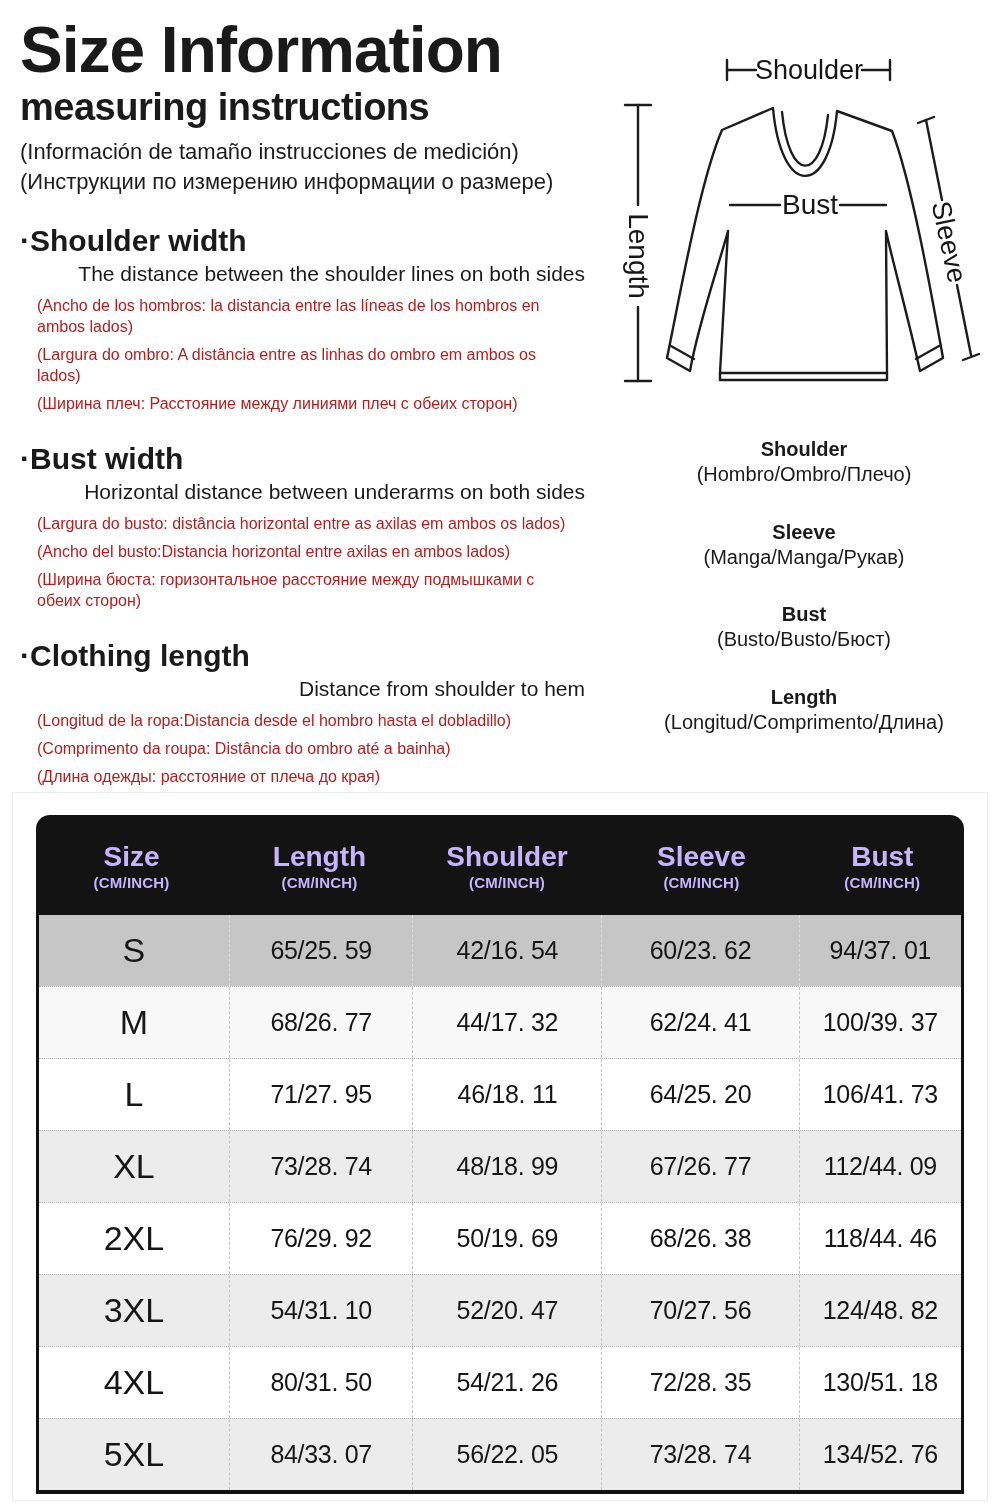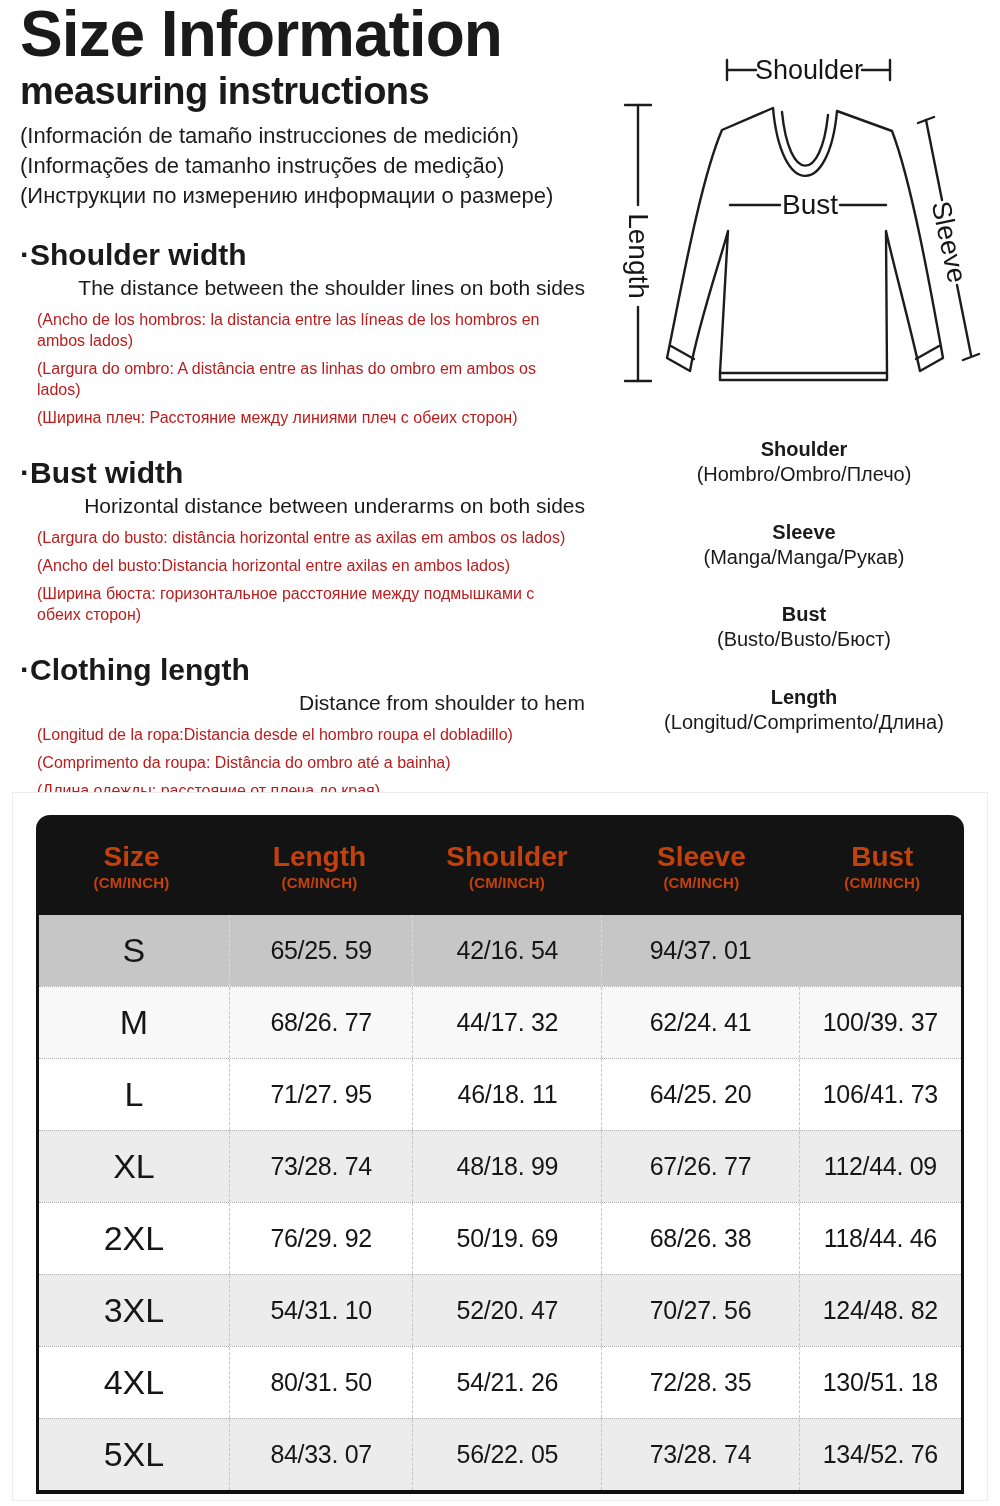--- a/index.html
+++ b/index.html
@@ -1,20 +1,20 @@
 <!DOCTYPE html>
 <html><head>
 <meta charset="utf-8">
 <style>
   html,body{margin:0;padding:0;background:#ffffff;}
   body{font-family:"Liberation Sans","DejaVu Sans",sans-serif;color:#1a1a1a;}
   .page{position:relative;width:1000px;height:1506px;background:#ffffff;overflow:hidden;}
 
   
-  .left-col{position:absolute;left:20px;top:2px;width:565px;}
+  .left-col{position:absolute;left:20px;top:18px;width:565px;}
   .title{font-size:64px;font-weight:700;letter-spacing:-1px;line-height:1.02;margin:0;}
   .subtitle{font-size:38px;font-weight:700;letter-spacing:-.5px;line-height:1.1;margin:4px 0 8px;}
   .intro p{font-size:22px;line-height:1.36;margin:0;color:#1c1c1c;}
   .section{margin-top:27px;}
   .sec-head{font-size:30px;font-weight:700;line-height:1.1;margin:0 0 3px;}
   .sec-desc{font-size:21px;line-height:1.3;margin:0 0 9px;padding-left:13px;text-align:right;}
   .sec-small p{font-size:16px;line-height:1.31;margin:0 0 7px;padding-left:17px;max-width:535px;color:#b91c1c;}
 
   
   .diagram-svg{position:absolute;left:600px;top:33px;}
@@ -24,21 +24,21 @@
   .legend{position:absolute;left:608px;top:436px;width:392px;text-align:center;}
   .legend-item{margin-bottom:31px;}
   .legend-term{font-size:20px;font-weight:700;line-height:1.3;}
   .legend-trans{font-size:20px;line-height:1.28;}
 
   
   .table-panel{position:absolute;left:12px;top:792px;width:976px;height:709px;
     background:#fff;border:1px solid #ececec;box-sizing:border-box;padding:22px 23px 0;}
   .grid-head{display:grid;grid-template-columns:20.6% 19.9% 20.5% 21.4% 17.6%;
     background:#131313;border-radius:14px 14px 0 0;height:100px;align-items:center;}
-  .th{text-align:center;color:#c2410c;}
+  .th{text-align:center;color:#c4b5fd;}
   .th-main{font-size:28px;font-weight:700;line-height:1.25;}
   .th-unit{font-size:15px;font-weight:700;letter-spacing:.2px;}
   .grid-body{border:3px solid #111;border-top:none;border-bottom-width:4px;}
   .trow{display:grid;grid-template-columns:20.6% 19.9% 20.5% 21.4% 17.6%;height:71px;}
   .trow + .trow{border-top:1px dotted #aeaeae;}
   .cell{display:flex;align-items:center;justify-content:center;
     font-size:25px;letter-spacing:-.3px;color:#161616;}
   .cell + .cell{border-left:1px dashed #c6c6c6;}
   .size-cell{font-size:34px;letter-spacing:0;}
   .r-dark{background:#c6c6c6;}
@@ -50,21 +50,20 @@
 </head>
 <body>
 
 <div class="page">
 
   <div class="left-col">
     <h1 class="title">Size Information</h1>
     <h2 class="subtitle">measuring instructions</h2>
     <div class="intro">
       <p>(Información de tamaño instrucciones de medición)</p>
-      <p>(Informações de tamanho instruções de medição)</p>
       <p>(Инструкции по измерению информации о размере)</p>
     </div>
 
     <div class="section">
       <h3 class="sec-head">·Shoulder width</h3>
       <p class="sec-desc">The distance between the shoulder lines on both sides</p>
       <div class="sec-small">
         <p>(Ancho de los hombros: la distancia entre las líneas de los hombros en ambos lados)</p>
         <p>(Largura do ombro: A distância entre as linhas do ombro em ambos os lados)</p>
         <p>(Ширина плеч: Расстояние между линиями плеч с обеих сторон)</p>
@@ -78,21 +77,21 @@
         <p>(Largura do busto: distância horizontal entre as axilas em ambos os lados)</p>
         <p>(Ancho del busto:Distancia horizontal entre axilas en ambos lados)</p>
         <p>(Ширина бюста: горизонтальное расстояние между подмышками с обеих сторон)</p>
       </div>
     </div>
 
     <div class="section">
       <h3 class="sec-head">·Clothing length</h3>
       <p class="sec-desc">Distance from shoulder to hem</p>
       <div class="sec-small">
-        <p>(Longitud de la ropa:Distancia desde el hombro roupa el dobladillo)</p>
+        <p>(Longitud de la ropa:Distancia desde el hombro hasta el dobladillo)</p>
         <p>(Comprimento da roupa: Distância do ombro até a bainha)</p>
         <p>(Длина одежды: расстояние от плеча до края)</p>
       </div>
     </div>
   </div>
 
   <svg class="diagram-svg" width="400" height="392" viewBox="0 0 400 392" aria-hidden="true">
     <g stroke="#1c1c1c" stroke-width="2.4" fill="none" stroke-linecap="round" stroke-linejoin="round">
 
       <g>
@@ -179,20 +178,21 @@
         <div class="th-main">Bust</div>
         <div class="th-unit">(CM/INCH)</div>
       </div>
     </div>
 
     <div class="grid-body">
       <div class="trow r-dark">
         <div class="cell size-cell">S</div>
         <div class="cell">65/25. 59</div>
         <div class="cell">42/16. 54</div>
+        <div class="cell">60/23. 62</div>
         <div class="cell">94/37. 01</div>
       </div>
       <div class="trow r-faint">
         <div class="cell size-cell">M</div>
         <div class="cell">68/26. 77</div>
         <div class="cell">44/17. 32</div>
         <div class="cell">62/24. 41</div>
         <div class="cell">100/39. 37</div>
       </div>
       <div class="trow r-white">

